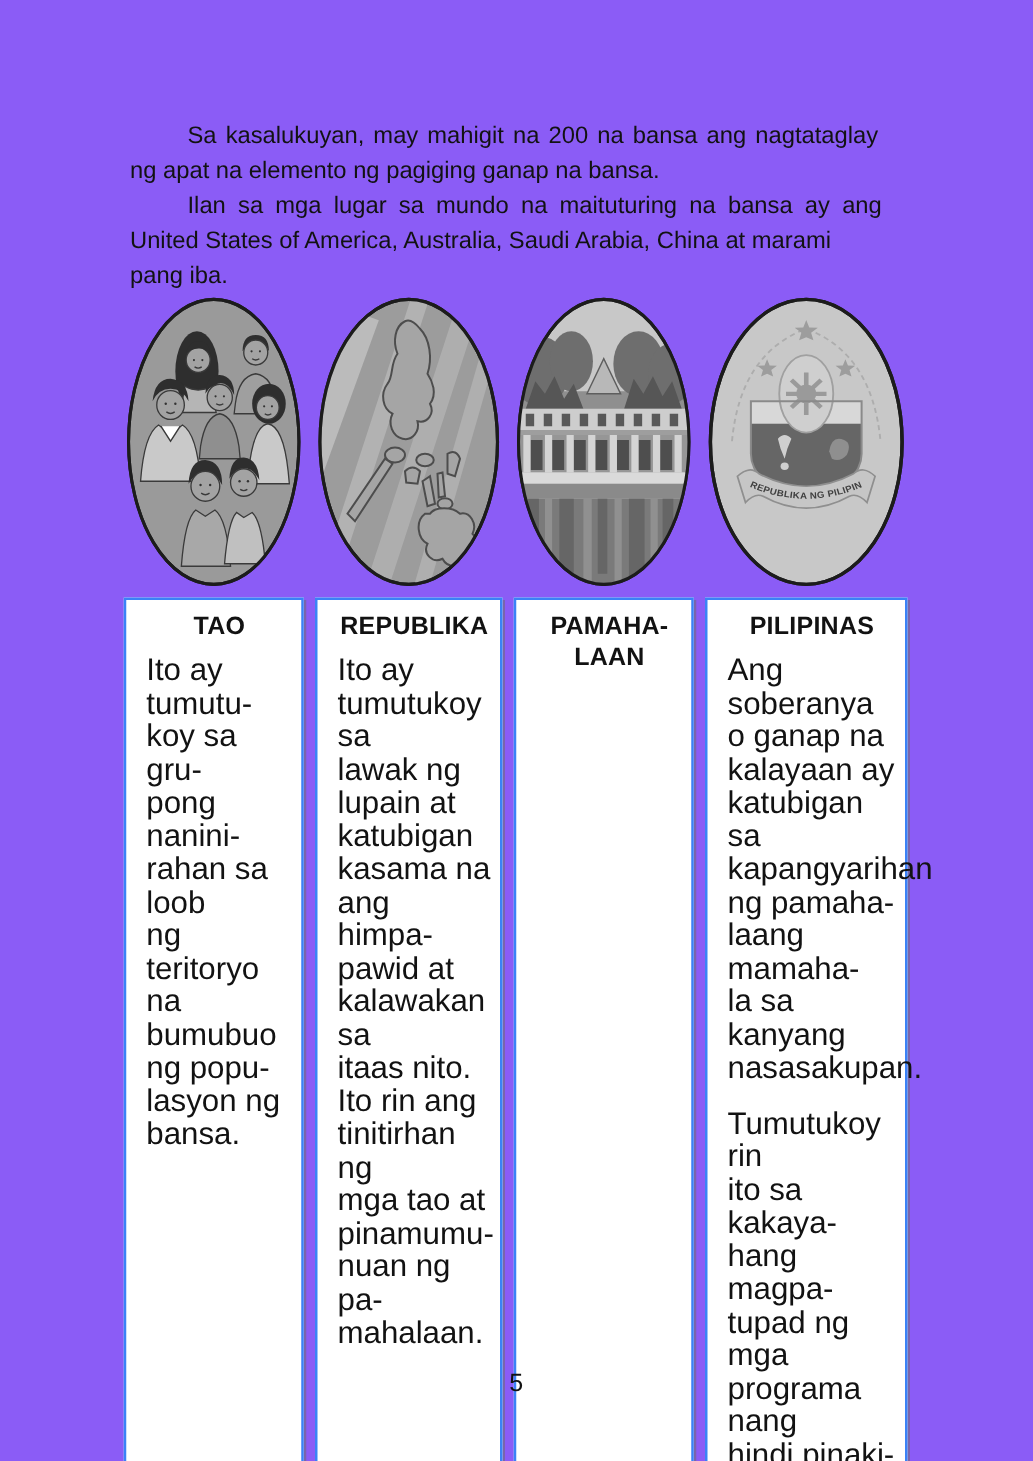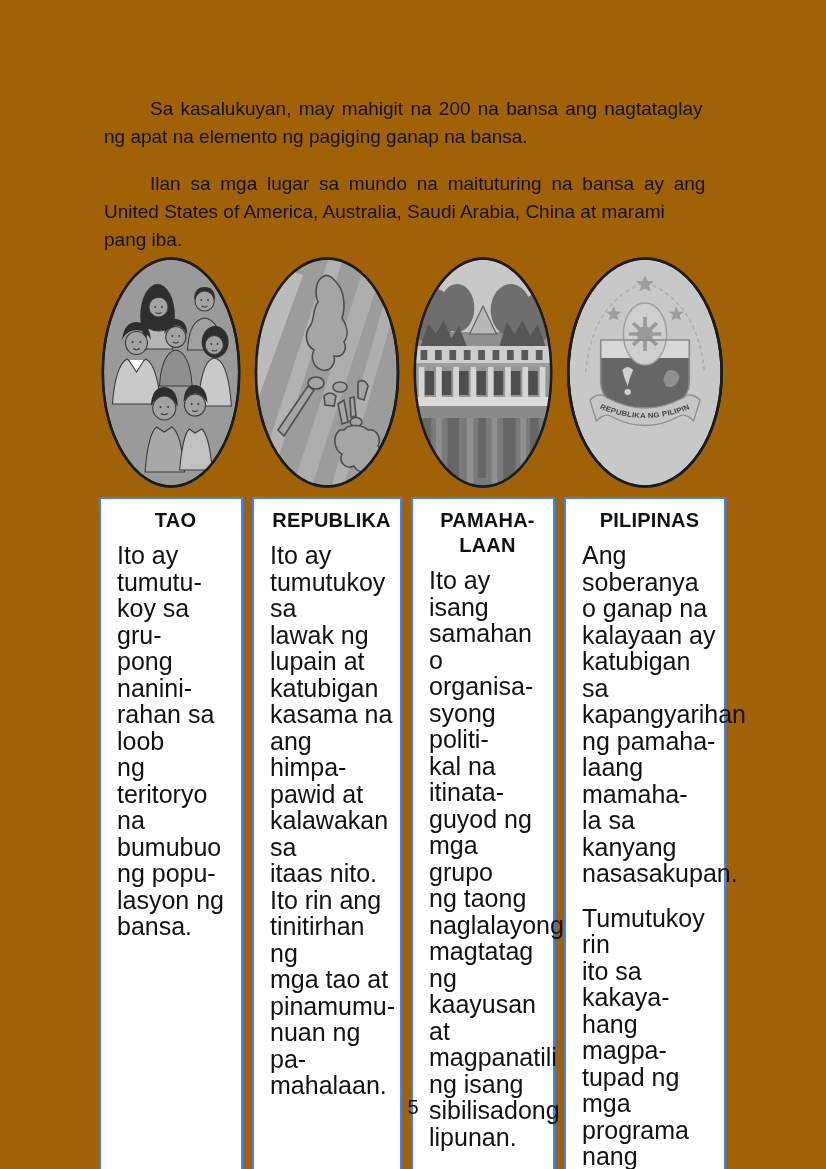--- a/index.html
+++ b/index.html
@@ -1,26 +1,26 @@
 <!DOCTYPE html>
 <html><head>
 <meta charset="utf-8">
 <style>
   html,body { margin:0; padding:0; background:#e8e8e8; }
   .page {
     position:relative; width:826px; height:1169px; margin:0 auto;
-    background:#a16207; overflow:hidden;
+    background:#8b5cf6; overflow:hidden;
     font-family:"Liberation Sans","DejaVu Sans",sans-serif; color:#121212;
   }
   .intro { margin-left:104px; width:620px; padding-top:95px; }
   .intro-para {
     margin:0; font-size:19px; line-height:28px;
     white-space:pre-line; text-indent:46px; text-align:left;
   }
-  .intro-para.p2 { margin-top:19px; }
+  .intro-para.p2 { }
   .intro-para.p1::first-line { word-spacing:2px; }
   .intro-para.p2::first-line { word-spacing:4.5px; }
 
   .figures-row, .boxes-row {
     margin-left:99px; width:627px; display:grid;
     grid-template-columns:144px 150px 144px 162px; column-gap:9px;
   }
   .figures-row { margin-top:0; height:237px; }
   .figure { height:237px; }
   .figure svg { display:block; width:100%; height:237px; }
@@ -301,35 +301,20 @@
 Ito rin ang
 tinitirhan ng
 mga tao at
 pinamumu-
 nuan ng pa-
 mahalaan.</p>
     </div>
     <div class="tbox">
       <h3 class="tbox-title">PAMAHA-
 LAAN</h3>
-      <p class="tbox-body">Ito ay isang
-samahan o
-organisa-
-syong politi-
-kal na itinata-
-guyod ng
-mga grupo
-ng taong
-naglalayong
-magtatag ng
-kaayusan at
-magpanatili
-ng isang
-sibilisadong
-lipunan.</p>
     </div>
     <div class="tbox">
       <h3 class="tbox-title">PILIPINAS</h3>
       <p class="tbox-body">Ang soberanya
 o ganap na
 kalayaan ay
 katubigan sa
 kapangyarihan
 ng pamaha-
 laang mamaha-

